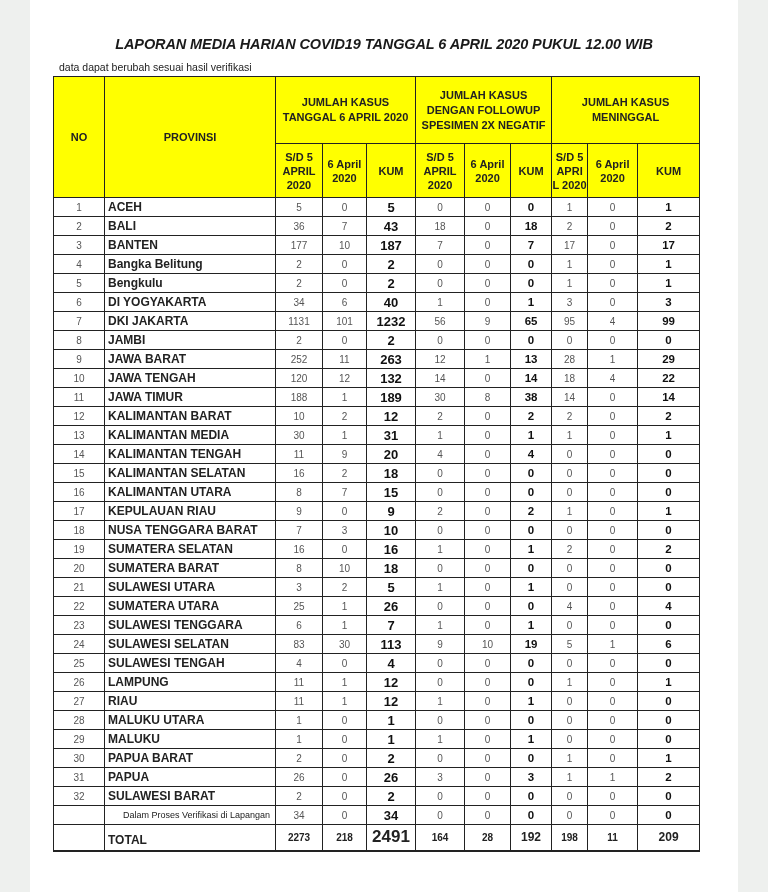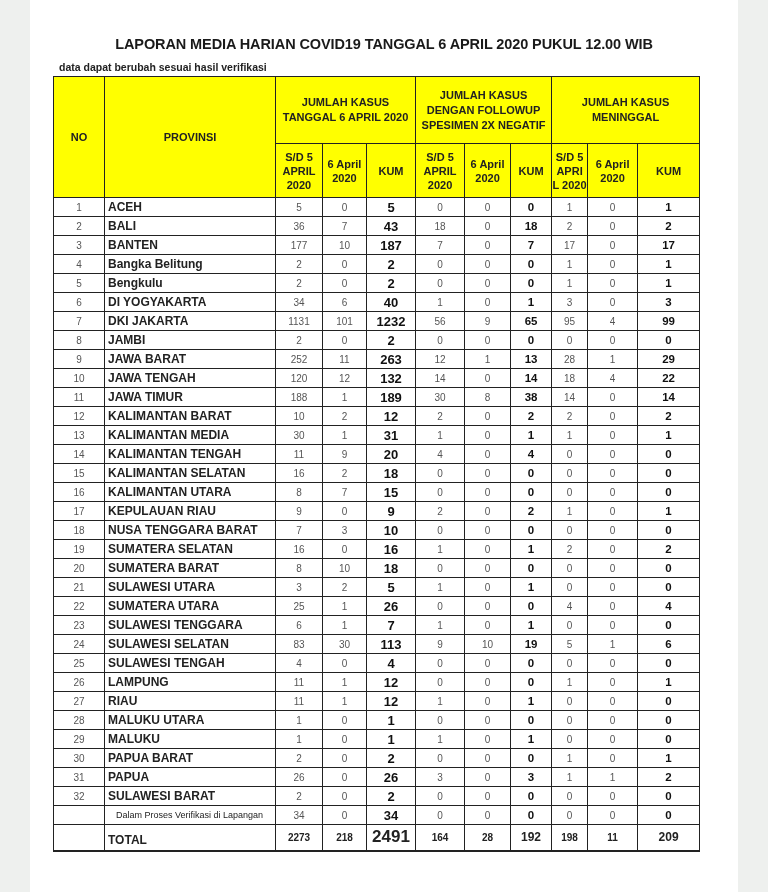--- a/index.html
+++ b/index.html
@@ -11,24 +11,25 @@
       font-family: "Liberation Sans", sans-serif;
     }
     .page {
       position: absolute; left: 30px; top: 0; width: 708px; height: 892px;
       background: #ffffff;
     }
     .title {
       position: absolute; left: 0; width: 708px; top: 36px;
       text-align: center; font-weight: bold; font-size: 14.5px; color: #1a1a1a;
       letter-spacing: -0.1px;
+      font-style: italic;
     }
     .subtitle {
       position: absolute; left: 29px; top: 61px;
-      font-size: 10.5px; font-weight: bold; color: #222;
+      font-size: 10.5px; font-weight: normal; color: #222;
     }
     table {
       position: absolute; left: 23px; top: 76px;
       border-collapse: collapse;
       table-layout: fixed;
       width: 646px;
     }
     td, th {
       border: 1px solid #222;
       padding: 0;
@@ -47,21 +48,21 @@
     }
     th.big { font-size: 11px; line-height: 15px; }
     tr.hdr1 { height: 67px; }
     tr.hdr2 { height: 54px; }
     tbody tr { height: 19px; }
     tbody td { font-size: 10px; color: #444; font-family: "Liberation Sans Narrow", "Liberation Sans", sans-serif; }
     td.prov { text-align: left; padding-left: 3px; font-weight: bold; color: #222; font-size: 12px; }
     td.kum { font-weight: bold; color: #111; font-size: 13px; }
     td.kum2 { font-weight: bold; color: #111; font-size: 11.5px; }
     td.num { color: #555; }
-    tr.proses td.prov { font-weight: normal; font-size: 9px; color: #222; padding-left: 11px; }
+    tr.proses td.prov { font-weight: normal; font-size: 9px; color: #222; padding-left: 18px; }
     tr.total { height: 26px; }
     tr.total td { font-weight: bold; color: #222; font-size: 10px; border-bottom: 2px solid #222; }
     tr.total td.prov { font-size: 12px; padding-top: 6px; }
     tr.total td.kum { font-size: 17px; margin-top: 48px; }
     tr.total td.kum2 { font-size: 12px; }
   </style>
 </head>
 <body>
 
 <div class="page">

